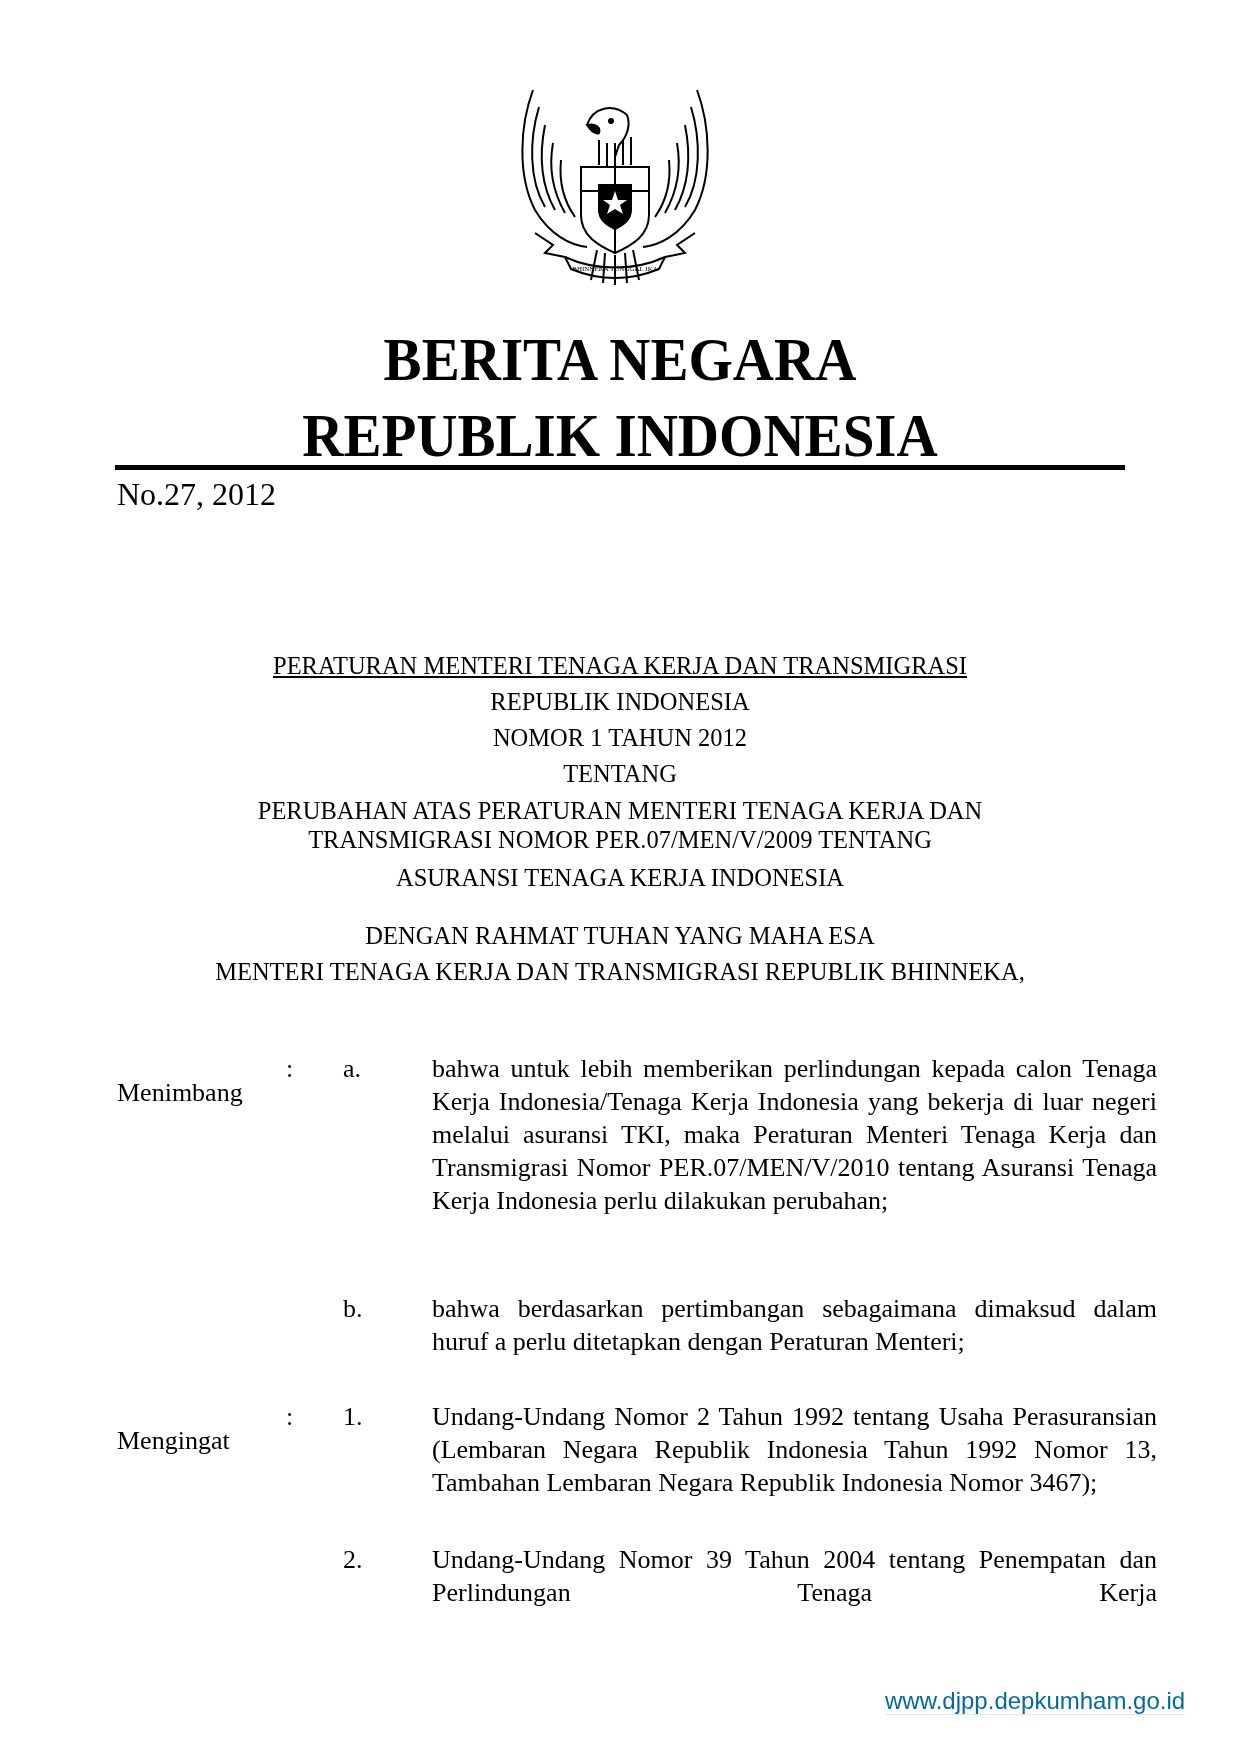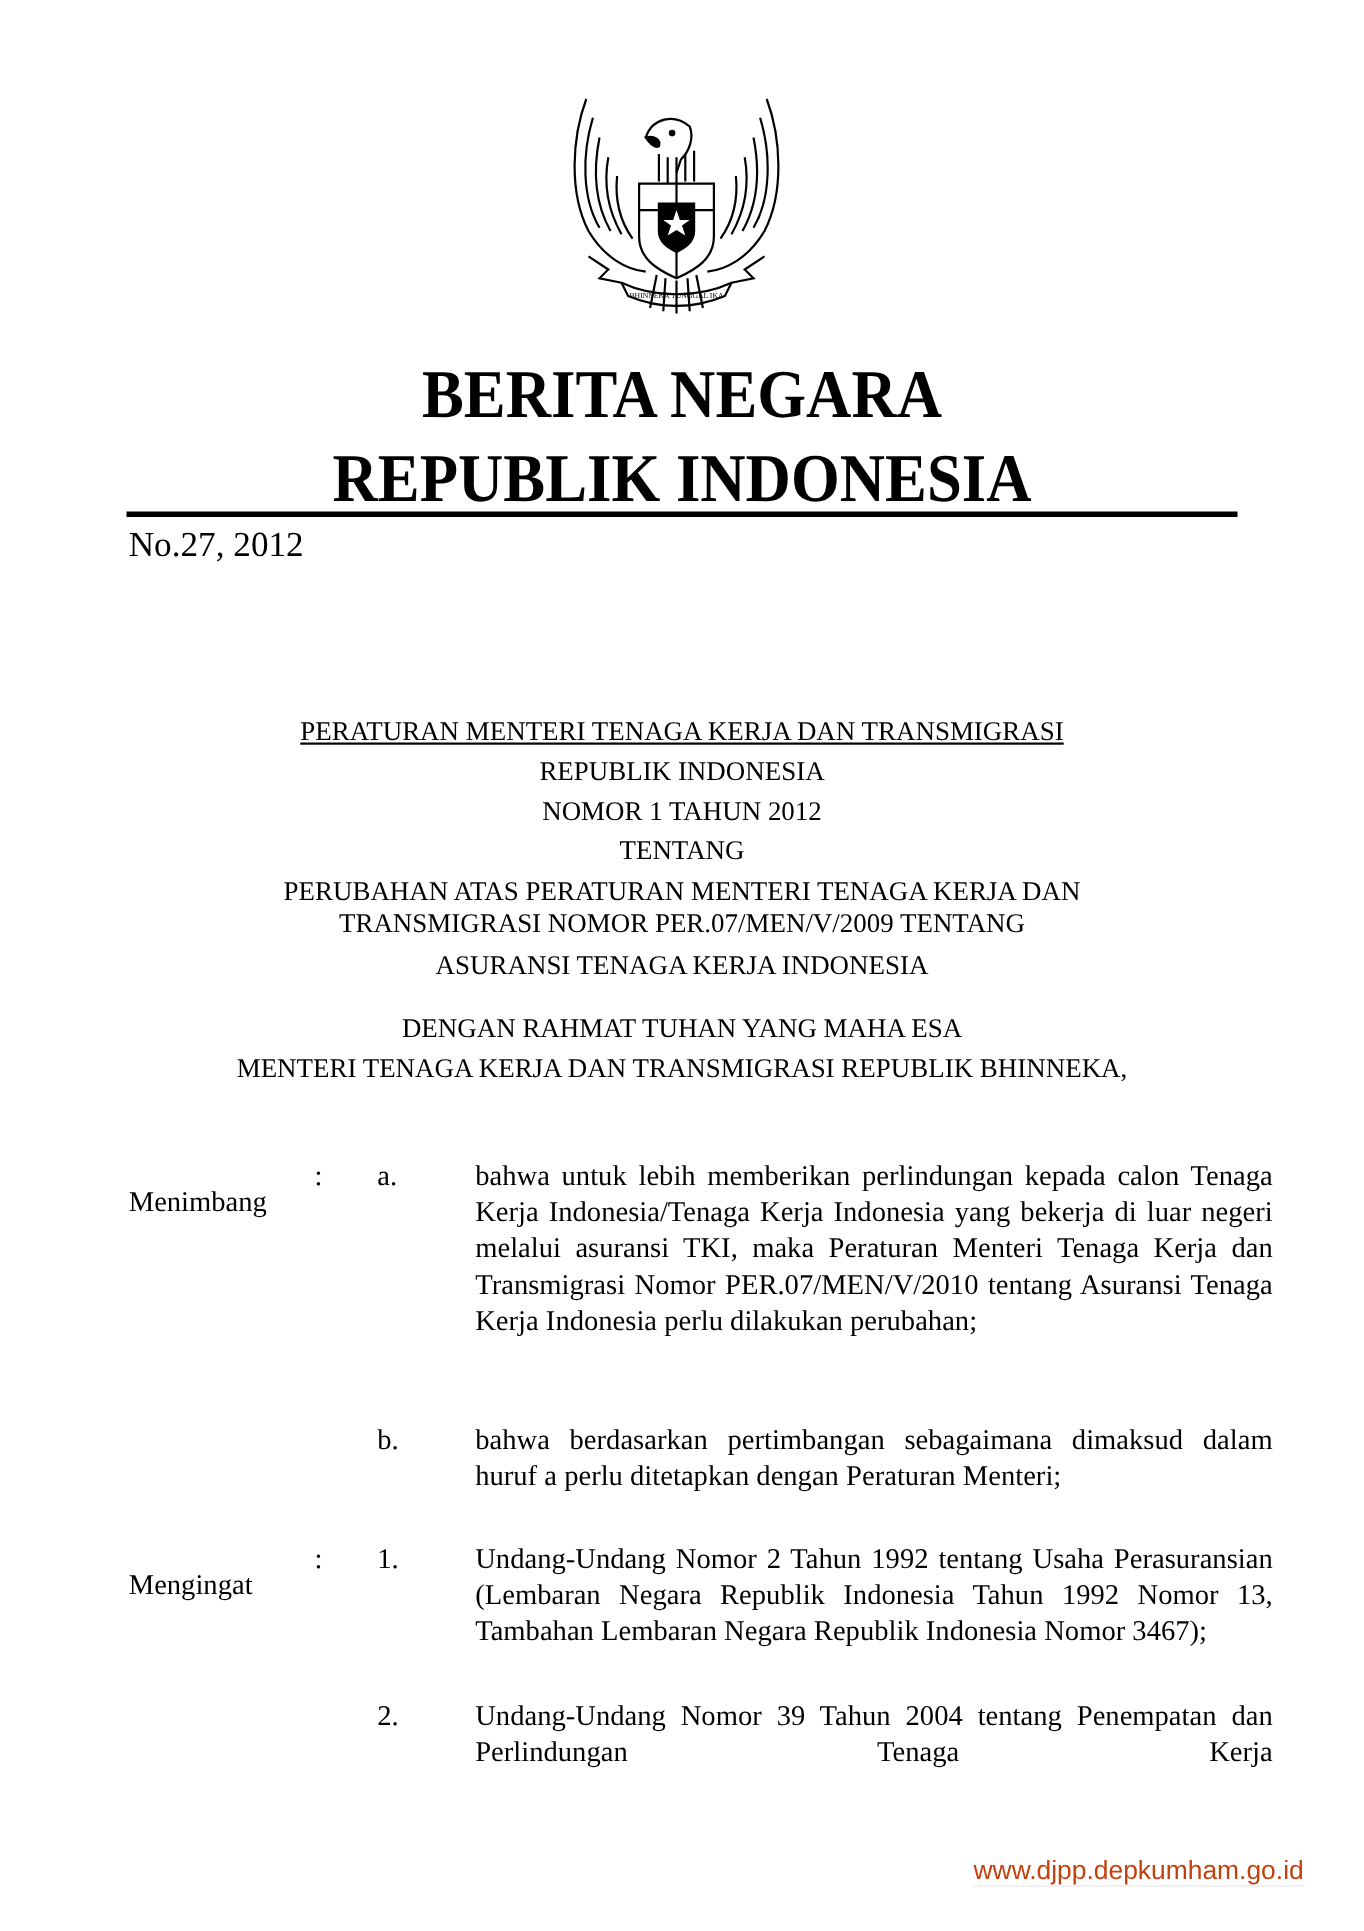--- a/index.html
+++ b/index.html
@@ -24,21 +24,21 @@
   .colon { position: absolute; }
   .marker { position: absolute; left: 343px; }
   .para {
     position: absolute; left: 420px; width: 725px;
     text-align: justify; text-align-last: left; margin-left: 12px;
   }
   .para.last-justify { text-align-last: justify; }
   .watermark {
     position: absolute; left: 885px; top: 1688px;
     font-family: "Liberation Sans", "DejaVu Sans", sans-serif;
-    font-size: 24px; color: #c2410c; border-bottom: 1px solid #e6e6e6; line-height: 26px;
+    font-size: 24px; color: #0369a1; border-bottom: 1px solid #e6e6e6; line-height: 26px;
   }
 </style>
 </head>
 <body>
 
 <div class="emblem">
   <svg viewBox="0 0 200 210" width="200" height="210">
     <g fill="none" stroke="#000" stroke-width="2">
 
       <path d="M18 5 C5 40 2 90 20 125 C35 150 55 160 72 162"></path>

